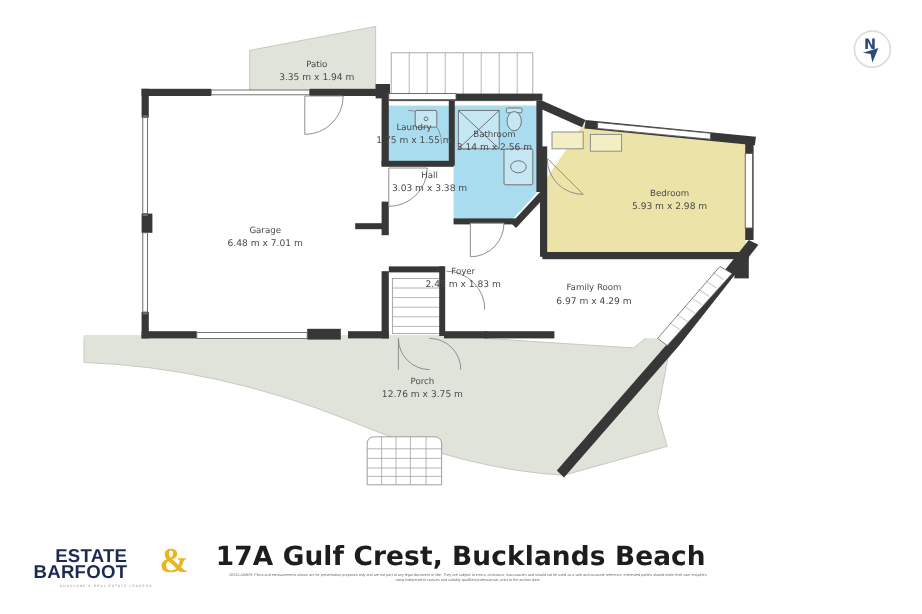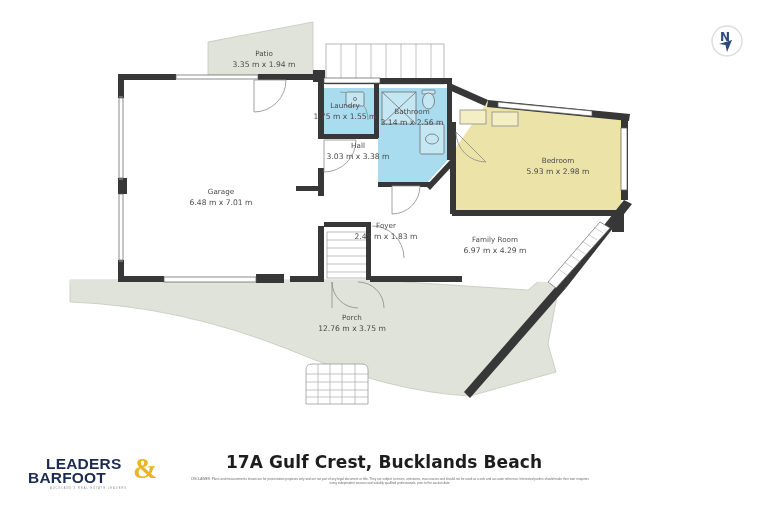--- a/index.html
+++ b/index.html
@@ -21,21 +21,21 @@
   }
   .room-name{font-size:7.2px;}
   .room-dim{font-size:7.6px;}
 
   .title{
     position:absolute;
     left:0;right:0;
     top:452px;
     text-align:center;
     font-family:"DejaVu Sans", sans-serif;
-    font-size:17px;
+    font-size:22px;
     font-weight:bold;
     color:#1d1d1d;
     letter-spacing:0.1px;
   }
   .disclaimer{
     position:absolute;
     left:188px;
     top:477px;
     width:404px;
     text-align:center;
@@ -296,19 +296,19 @@
       <text x="19" y="21" text-anchor="middle" font-family="DejaVu Sans, sans-serif" font-size="12" font-weight="bold" fill="#2c4a7c">N</text>
       <path d="M26 20 L21 32 L19.5 25 L13 24 Z" fill="#2c4a7c"></path>
     </svg>
   </div>
 
   <div class="title">17A Gulf Crest, Bucklands Beach</div>
 
   <div class="disclaimer">DISCLAIMER: Plans and measurements shown are for presentation purposes only and are not part of any legal document or title. They are subject to errors, omissions, inaccuracies and should not be used as a sole and accurate reference. Interested parties should make their own enquiries using independent sources and suitably qualified professionals, prior to the auction date.</div>
 
   <div class="logo">
-    <span class="logo-l1">LEADERS</span>
+    <span class="logo-l1">ESTATE</span>
     <span class="logo-l2">BARFOOT</span>
     <span class="logo-amp">&amp;</span>
     <span class="logo-tag">AUCKLAND'S REAL ESTATE LEADERS</span>
   </div>
 
 </div>
 
 </body></html>

